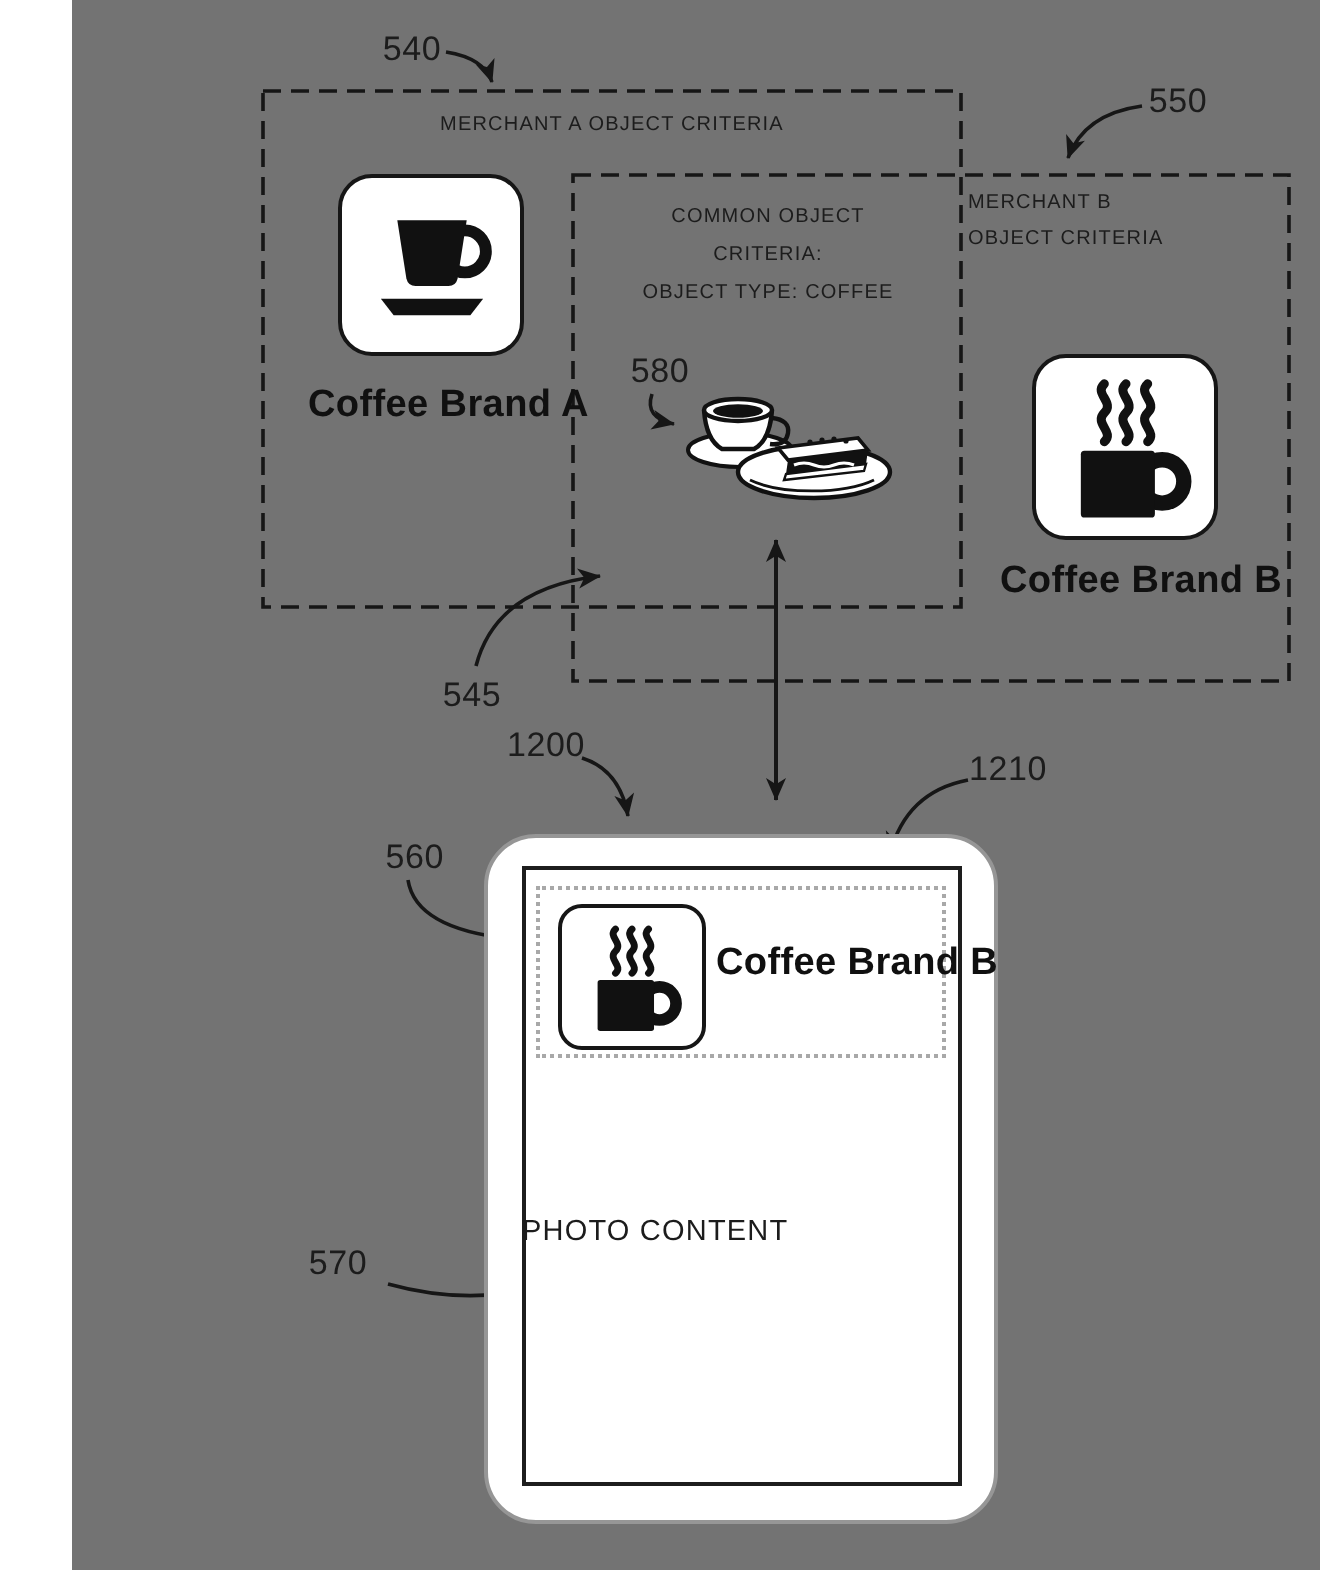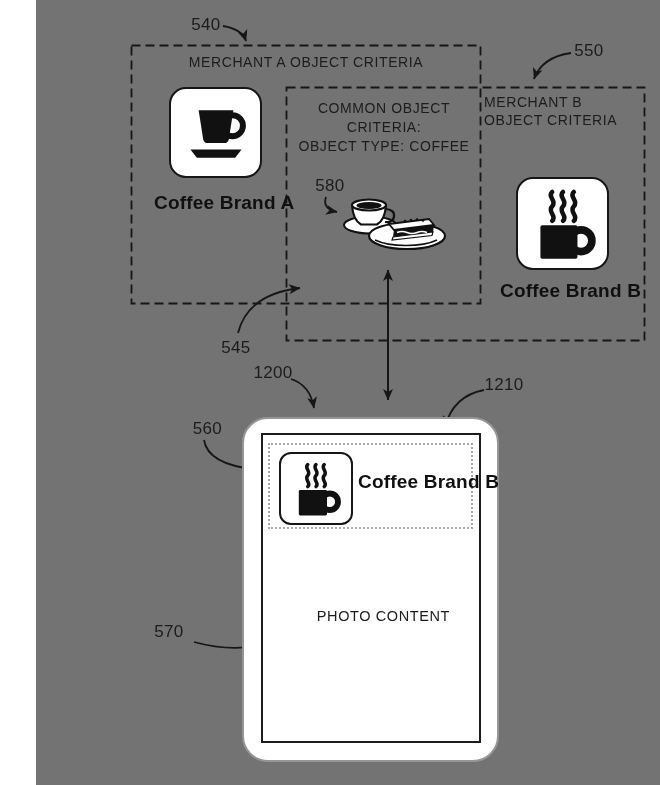--- a/index.html
+++ b/index.html
@@ -7,21 +7,21 @@
     position:relative;width:660px;height:785px;background:#737373;overflow:hidden;
     font-family:"Liberation Sans","DejaVu Sans",sans-serif;color:#111111;margin-left:36px;
   }
   .abs{position:absolute;}
   svg.overlay{position:absolute;left:0;top:0;width:660px;height:785px;}
   .ref{
     position:absolute;font-size:17px;color:#1c1c1c;text-align:center;
     letter-spacing:0.3px;white-space:nowrap;
   }
   .title{
-    position:absolute;font-size:14px;color:#1c1c1c;letter-spacing:0.6px;
+    position:absolute;font-size:10px;color:#1c1c1c;letter-spacing:0.6px;
     text-align:center;line-height:19px;white-space:nowrap;
   }
   .brand{
     position:absolute;font-size:19px;font-weight:bold;color:#101010;
     text-align:center;white-space:nowrap;letter-spacing:0.2px;
   }
   .iconbox{
     position:absolute;border:2.5px solid #161616;border-radius:17px;background:#ffffff;
     display:flex;align-items:center;justify-content:center;box-sizing:border-box;
   }
@@ -31,21 +31,21 @@
   }
   .frame-inner{
     position:absolute;left:225px;top:433px;width:220px;height:310px;
     border:2px solid #1d1d1d;box-sizing:border-box;background:#ffffff;
   }
   .banner{
     position:absolute;left:232px;top:443px;width:205px;height:86px;
     border:2px dotted #a8a8a8;box-sizing:border-box;background:#ffffff;
   }
   .photo-label{
-    position:absolute;left:225px;top:608px;width:189px;text-align:right;
+    position:absolute;left:225px;top:608px;width:189px;text-align:left;
     font-size:14.5px;letter-spacing:0.6px;color:#1c1c1c;
   }
 </style>
 </head>
 <body>
 
 <div class="canvas">
 
   <svg class="overlay" viewBox="0 0 660 785">
     <defs>

